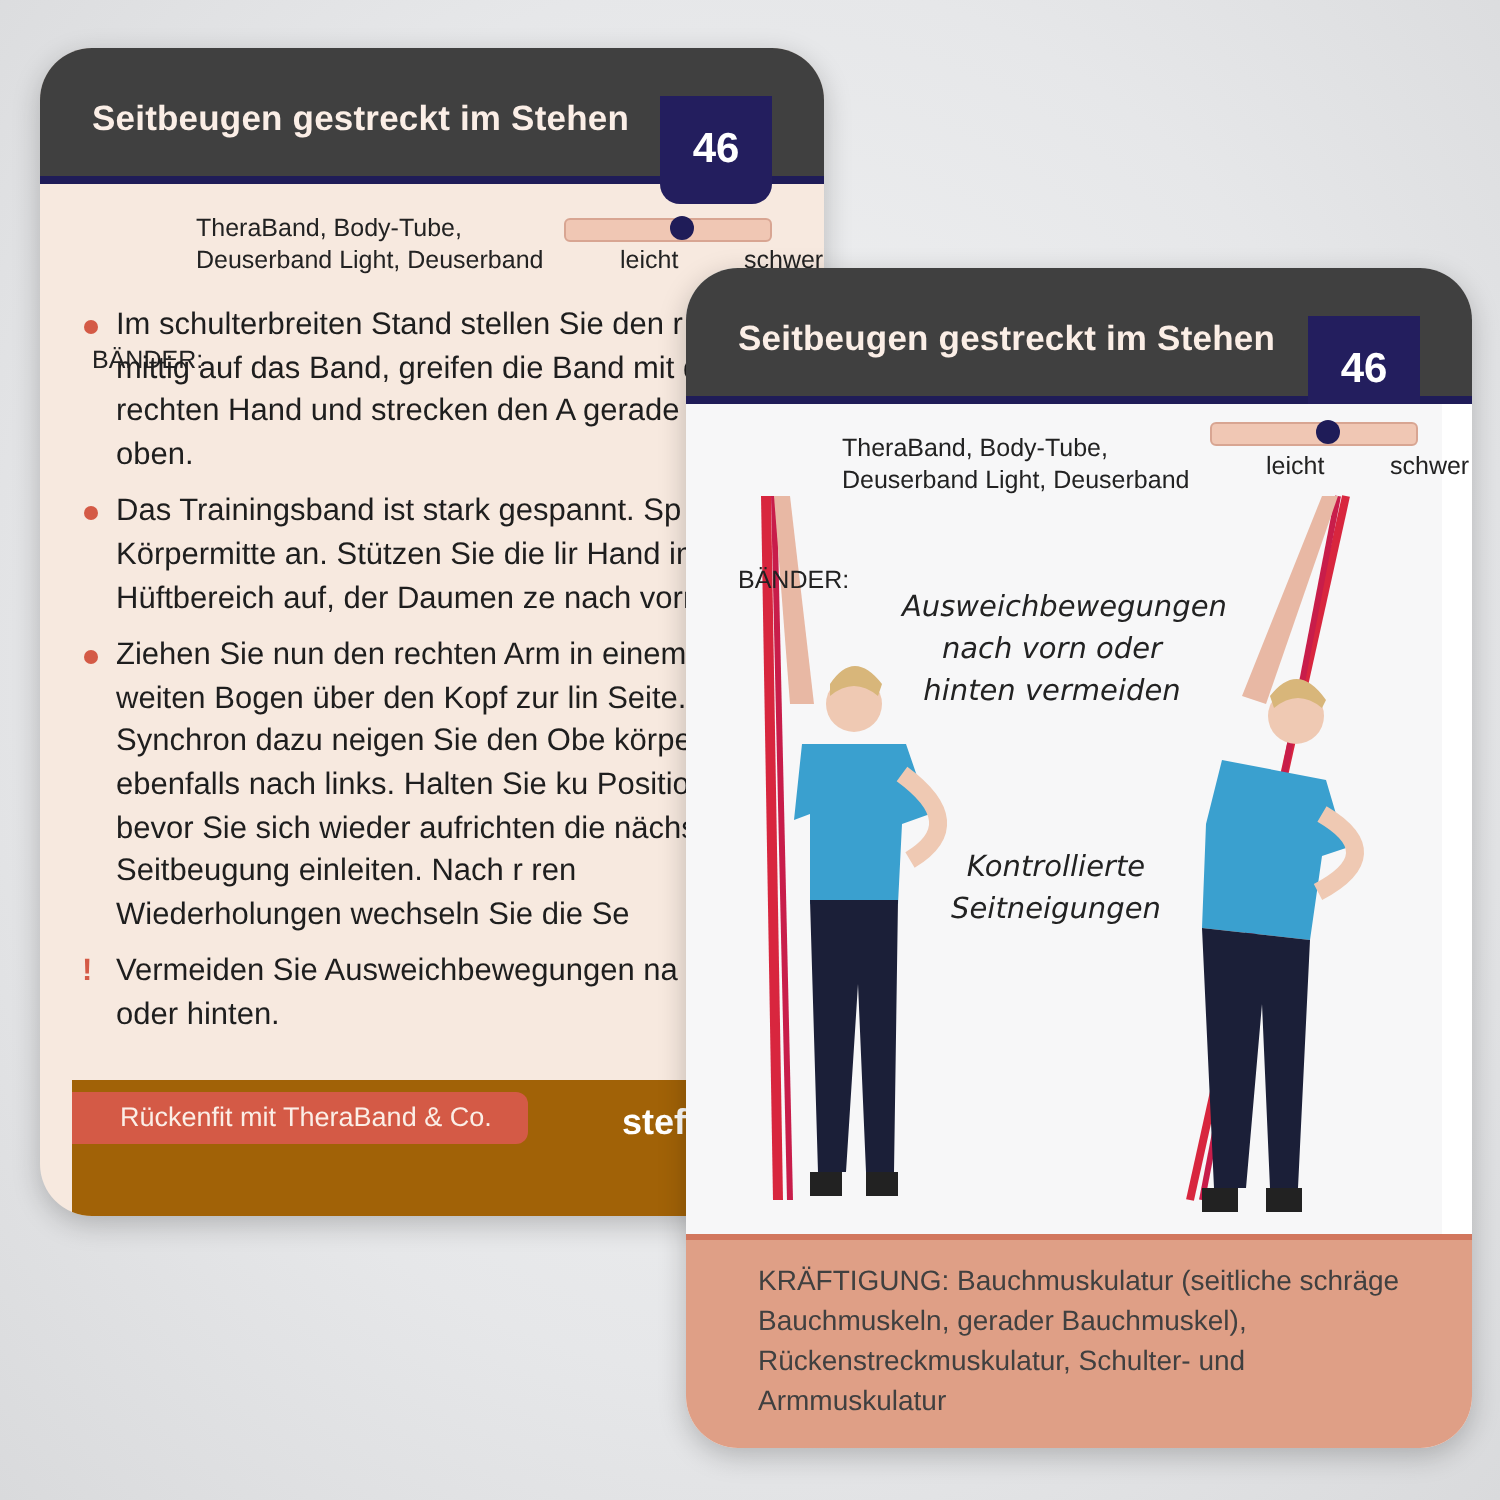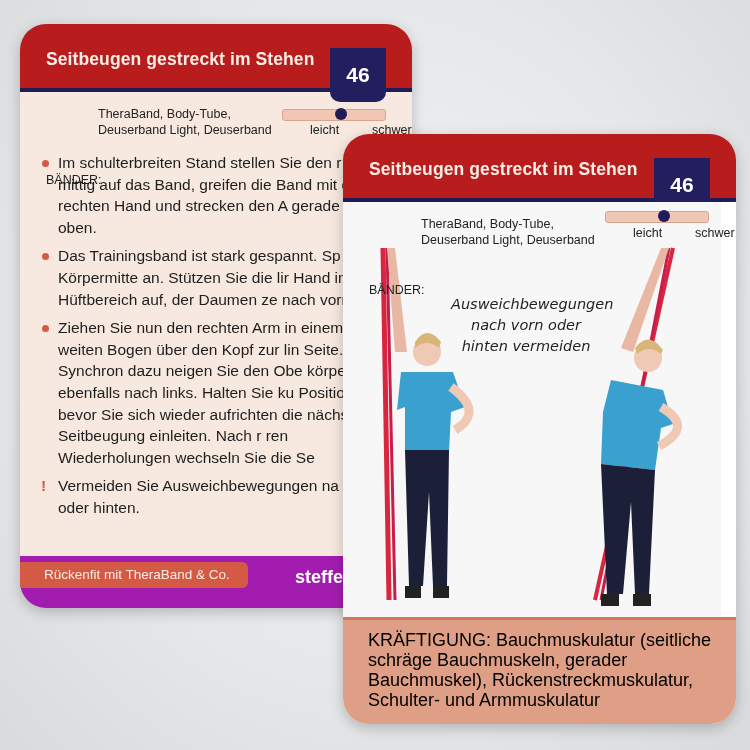--- a/index.html
+++ b/index.html
@@ -8,45 +8,45 @@
     background: radial-gradient(ellipse at 50% 45%, #f2f3f4 0%, #e6e7e9 60%, #d9dadc 100%);
     font-family: "Liberation Sans", sans-serif;
   }
   .card {
     position:absolute; border-radius:26px; overflow:hidden;
     box-shadow: 0 4px 14px rgba(0,0,0,0.22);
   }
   
   .back { left:20px; top:24px; width:392px; height:584px; background:#f7e9df; }
   .front { left:343px; top:134px; width:393px; height:590px; background:#ffffff; }
-  .hdr { position:absolute; left:0; top:0; right:0; height:64px; background:#b91c1c;
+  .hdr { position:absolute; left:0; top:0; right:0; height:64px; background:#404040;
          border-bottom:4px solid #1f1c58; }
   .title { position:absolute; left:26px; top:25px; font-weight:bold; font-size:17.5px; color:#fbeee6; letter-spacing:0.1px; }
   .num { position:absolute; right:26px; top:0; width:56px; height:54px; background:#231e5e;
          border-radius:0 0 10px 10px; color:#fff; font-weight:bold; font-size:21px;
          display:flex; align-items:center; justify-content:center;margin-top:24px; }
   .bands { position:absolute; left:26px; top:82px; font-size:12.5px; color:#222; line-height:16px; }
   .bands .lbl { position:absolute; left:0; top:18px;margin-top:48px; }
   .bands .val { position:absolute; left:52px; top:0; white-space:nowrap; }
   .slider { position:absolute; width:102px; height:10px; background:#f0c7b4; border:1px solid #d8a592; border-radius:3px; }
   .knob { position:absolute; width:12px; height:12px; background:#1f1c58; border-radius:50%; top:-2px; }
   .sl-lbl { position:absolute; font-size:12.5px; color:#222;padding-left:28px; }
   .text { position:absolute; left:20px; top:128px; width:360px; font-size:15.5px; line-height:21.6px; color:#1e1e1e; }
   .item { position:relative; padding-left:18px; margin-bottom:7px; }
   .bullet { position:absolute; left:2px; top:8px; width:7px; height:7px; background:#d45a46; border-radius:50%; }
   .excl { position:absolute; left:1px; top:0; color:#d45a46; font-weight:bold; }
-  .footer { position:absolute; left:0; right:0; bottom:0; height:52px; background:#a21caf; }
+  .footer { position:absolute; left:16px; right:0; bottom:0; height:68px; background:#a16207; }
   .tag { position:absolute; left:0; top:6px; height:26px; padding:0 18px 0 24px; background:#d45a46; color:#fbeee6;
          border-radius:0 6px 6px 0; font-size:13.5px; line-height:26px; }
   .brand { position:absolute; left:275px; top:11px; color:#fff; font-size:18px; font-weight:bold; }
   
   .photo { position:absolute; left:0; top:68px; right:15px; height:420px; background:#f7f7f8; }
   .note { position:absolute; font-family:"DejaVu Sans", sans-serif; font-style:italic; font-size:14.5px; line-height:21px; color:#222; text-align:center; }
   .bottom { position:absolute; left:0; right:0; bottom:0; height:104px; background:#df9f86; border-top:3px solid #d2775e; }
-  .bottom-text { position:absolute; left:25px; top:10px; right:20px; font-size:18px; line-height:20px; color:#000000; }
+  .bottom-text { position:absolute; left:36px; top:10px; right:20px; font-size:14px; line-height:20px; color:#404040; }
 </style>
 </head>
 <body>
 
 <div class="card back">
   <div class="hdr">
     <div class="title">Seitbeugen gestreckt im Stehen</div>
     <div class="num">46</div>
   </div>
   <div class="bands">
@@ -99,20 +99,21 @@
         <circle cx="305" cy="156" r="14" fill="#efc9b3"></circle>
         <path d="M292 146 Q306 128 320 148 L318 152 Q306 142 294 152 Z" fill="#d8b67a"></path>
         <path d="M268 178 L320 188 L330 222 L318 226 L312 268 L258 262 L260 210 Z" fill="#3aa0cf"></path>
         <path d="M318 205 Q352 225 316 244" stroke="#efc9b3" stroke-width="9" fill="none"></path>
         <path d="M258 262 L312 268 L306 392 L292 392 L288 300 L280 392 L264 392 Z" fill="#1b1f38"></path>
         <rect x="258" y="392" width="18" height="12" fill="#222"></rect>
         <rect x="290" y="392" width="18" height="12" fill="#222"></rect>
       </g>
     </svg>
     <div class="note" style="left:108px;top:92px;width:150px">Ausweichbewegungen nach vorn oder hinten vermeiden</div>
+    <div class="note" style="left:130px;top:222px;width:110px">Kontrollierte Seitneigungen</div>
   </div>
   <div class="bands">
     <span class="lbl">BÄNDER:</span>
     <span class="val">TheraBand, Body-Tube,</span>
     <span class="val" style="top:16px">Deuserband Light, Deuserband</span>
   </div>
   <div class="slider" style="left:262px;top:77px">
     <div class="knob" style="left:52px"></div>
   </div>
   <div class="sl-lbl" style="left:262px;top:92px">leicht</div>

